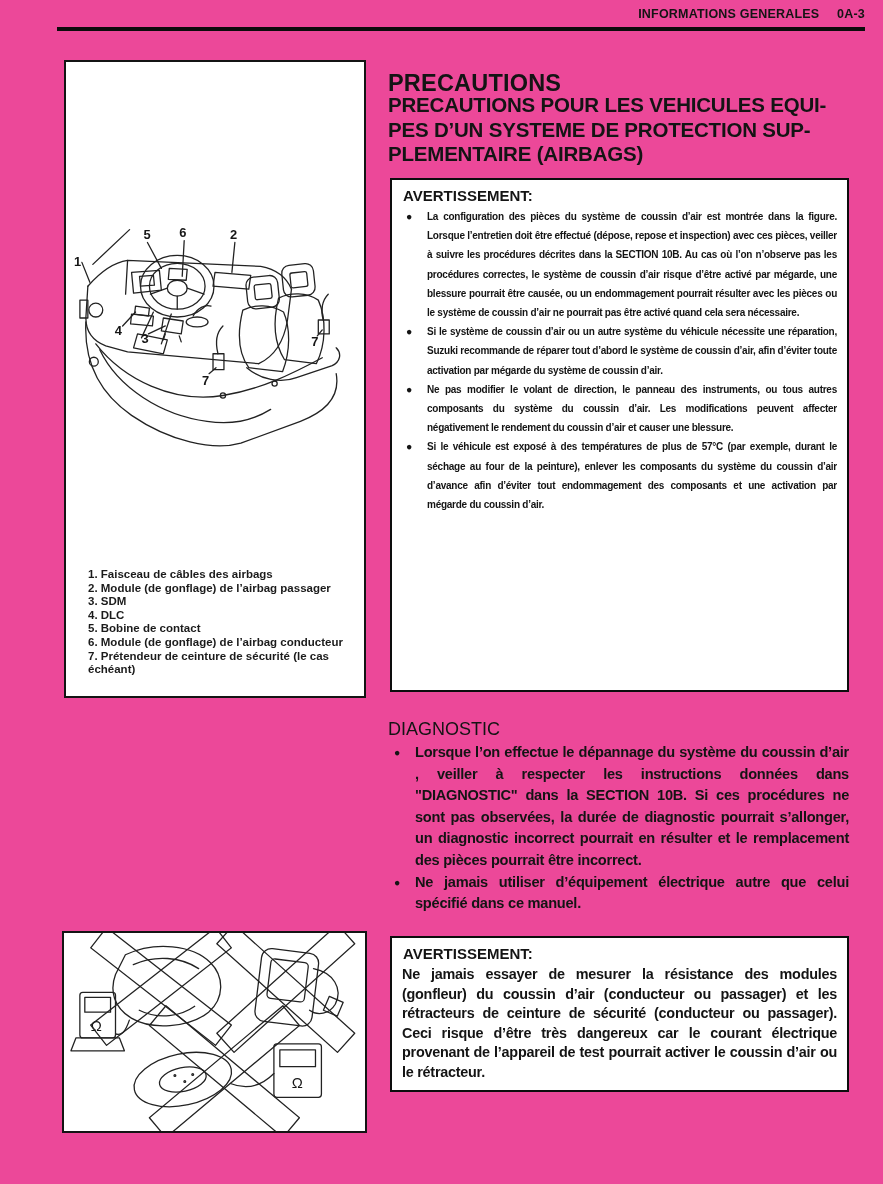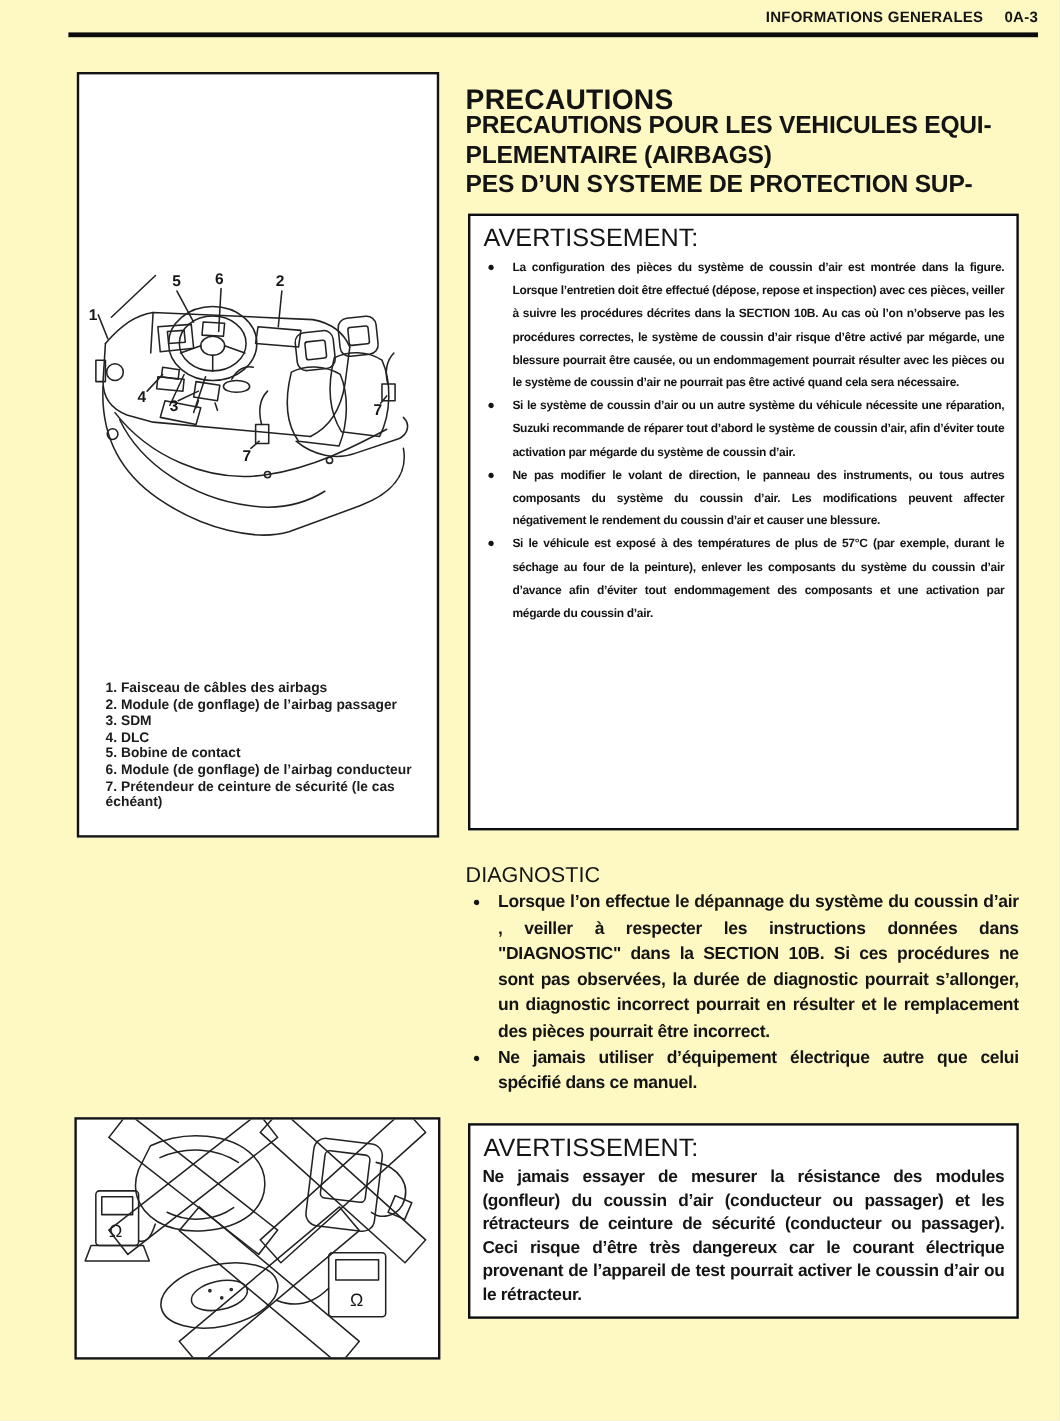--- a/index.html
+++ b/index.html
@@ -1,20 +1,20 @@
 <!DOCTYPE html>
 <html><head>
 <meta charset="utf-8">
 <style>
   html,body{margin:0;padding:0;background:#e8e8e8;}
   .page{
     position:relative;
     width:883px;height:1184px;
     margin:0 auto;
-    background:#fef9c3;
+    background:#ec4899;
     color:#141414;
     font-family:"Liberation Sans",sans-serif;
     overflow:hidden;
   }
   
   .hdr-text{
     position:absolute;top:7px;right:18px;
     font-size:12.5px;font-weight:bold;letter-spacing:.2px;
     white-space:nowrap;
   }
@@ -48,21 +48,21 @@
     font-size:20.5px;font-weight:bold;line-height:24.5px;letter-spacing:-.2px;
     white-space:nowrap;
   }
   .warnbox{
     position:absolute;left:390px;width:459px;
     border:2.5px solid #0d0d0d;box-sizing:border-box;background:#fff;
     padding:7px 10px 8px 10px;
   }
   .warnbox1{top:178px;min-height:514px;}
   .warnbox2{top:936px;min-height:156px;}
-  .warn-label{font-size:21px;font-weight:normal;margin:0 0 3px 1px;}
+  .warn-label{font-size:15px;font-weight:bold;margin:0 0 3px 1px;}
   ul.blist{list-style:none;margin:0;padding:0;}
   ul.blist li{
     position:relative;
     padding-left:25px;
     font-size:10px;font-weight:bold;line-height:19.2px;
     letter-spacing:-.25px;
     text-align:justify;
   }
   ul.blist li::before{
     content:"\25CF";
@@ -197,22 +197,22 @@
       <div>5. Bobine de contact</div>
       <div>6. Module (de gonflage) de l’airbag conducteur</div>
       <div>7. Prétendeur de ceinture de sécurité (le cas échéant)</div>
     </div>
   </div>
 
   <h1 class="title-main">PRECAUTIONS</h1>
 
   <div class="subtitle">
     <div>PRECAUTIONS POUR LES VEHICULES EQUI-</div>
+    <div>PES D’UN SYSTEME DE PROTECTION SUP-</div>
     <div>PLEMENTAIRE (AIRBAGS)</div>
-    <div>PES D’UN SYSTEME DE PROTECTION SUP-</div>
   </div>
 
   <div class="warnbox warnbox1">
     <p class="warn-label">AVERTISSEMENT:</p>
     <ul class="blist">
       <li>La configuration des pièces du système de coussin d’air est montrée dans la figure. Lorsque l’entretien doit être effectué (dépose, repose et inspection) avec ces pièces, veiller à suivre les procédures décrites dans la SECTION 10B. Au cas où l’on n’observe pas les procédures correctes, le système de coussin d’air risque d’être activé par mégarde, une blessure pourrait être causée, ou un endommagement pourrait résulter avec les pièces ou le système de coussin d’air ne pourrait pas être activé quand cela sera nécessaire.</li>
       <li>Si le système de coussin d’air ou un autre système du véhicule nécessite une réparation, Suzuki recommande de réparer tout d’abord le système de coussin d’air, afin d’éviter toute activation par mégarde du système de coussin d’air.</li>
       <li>Ne pas modifier le volant de direction, le panneau des instruments, ou tous autres composants du système du coussin d’air. Les modifications peuvent affecter négativement le rendement du coussin d’air et causer une blessure.</li>
       <li>Si le véhicule est exposé à des températures de plus de 57°C (par exemple, durant le séchage au four de la peinture), enlever les composants du système du coussin d’air d’avance afin d’éviter tout endommagement des composants et une activation par mégarde du coussin d’air.</li>
     </ul>

